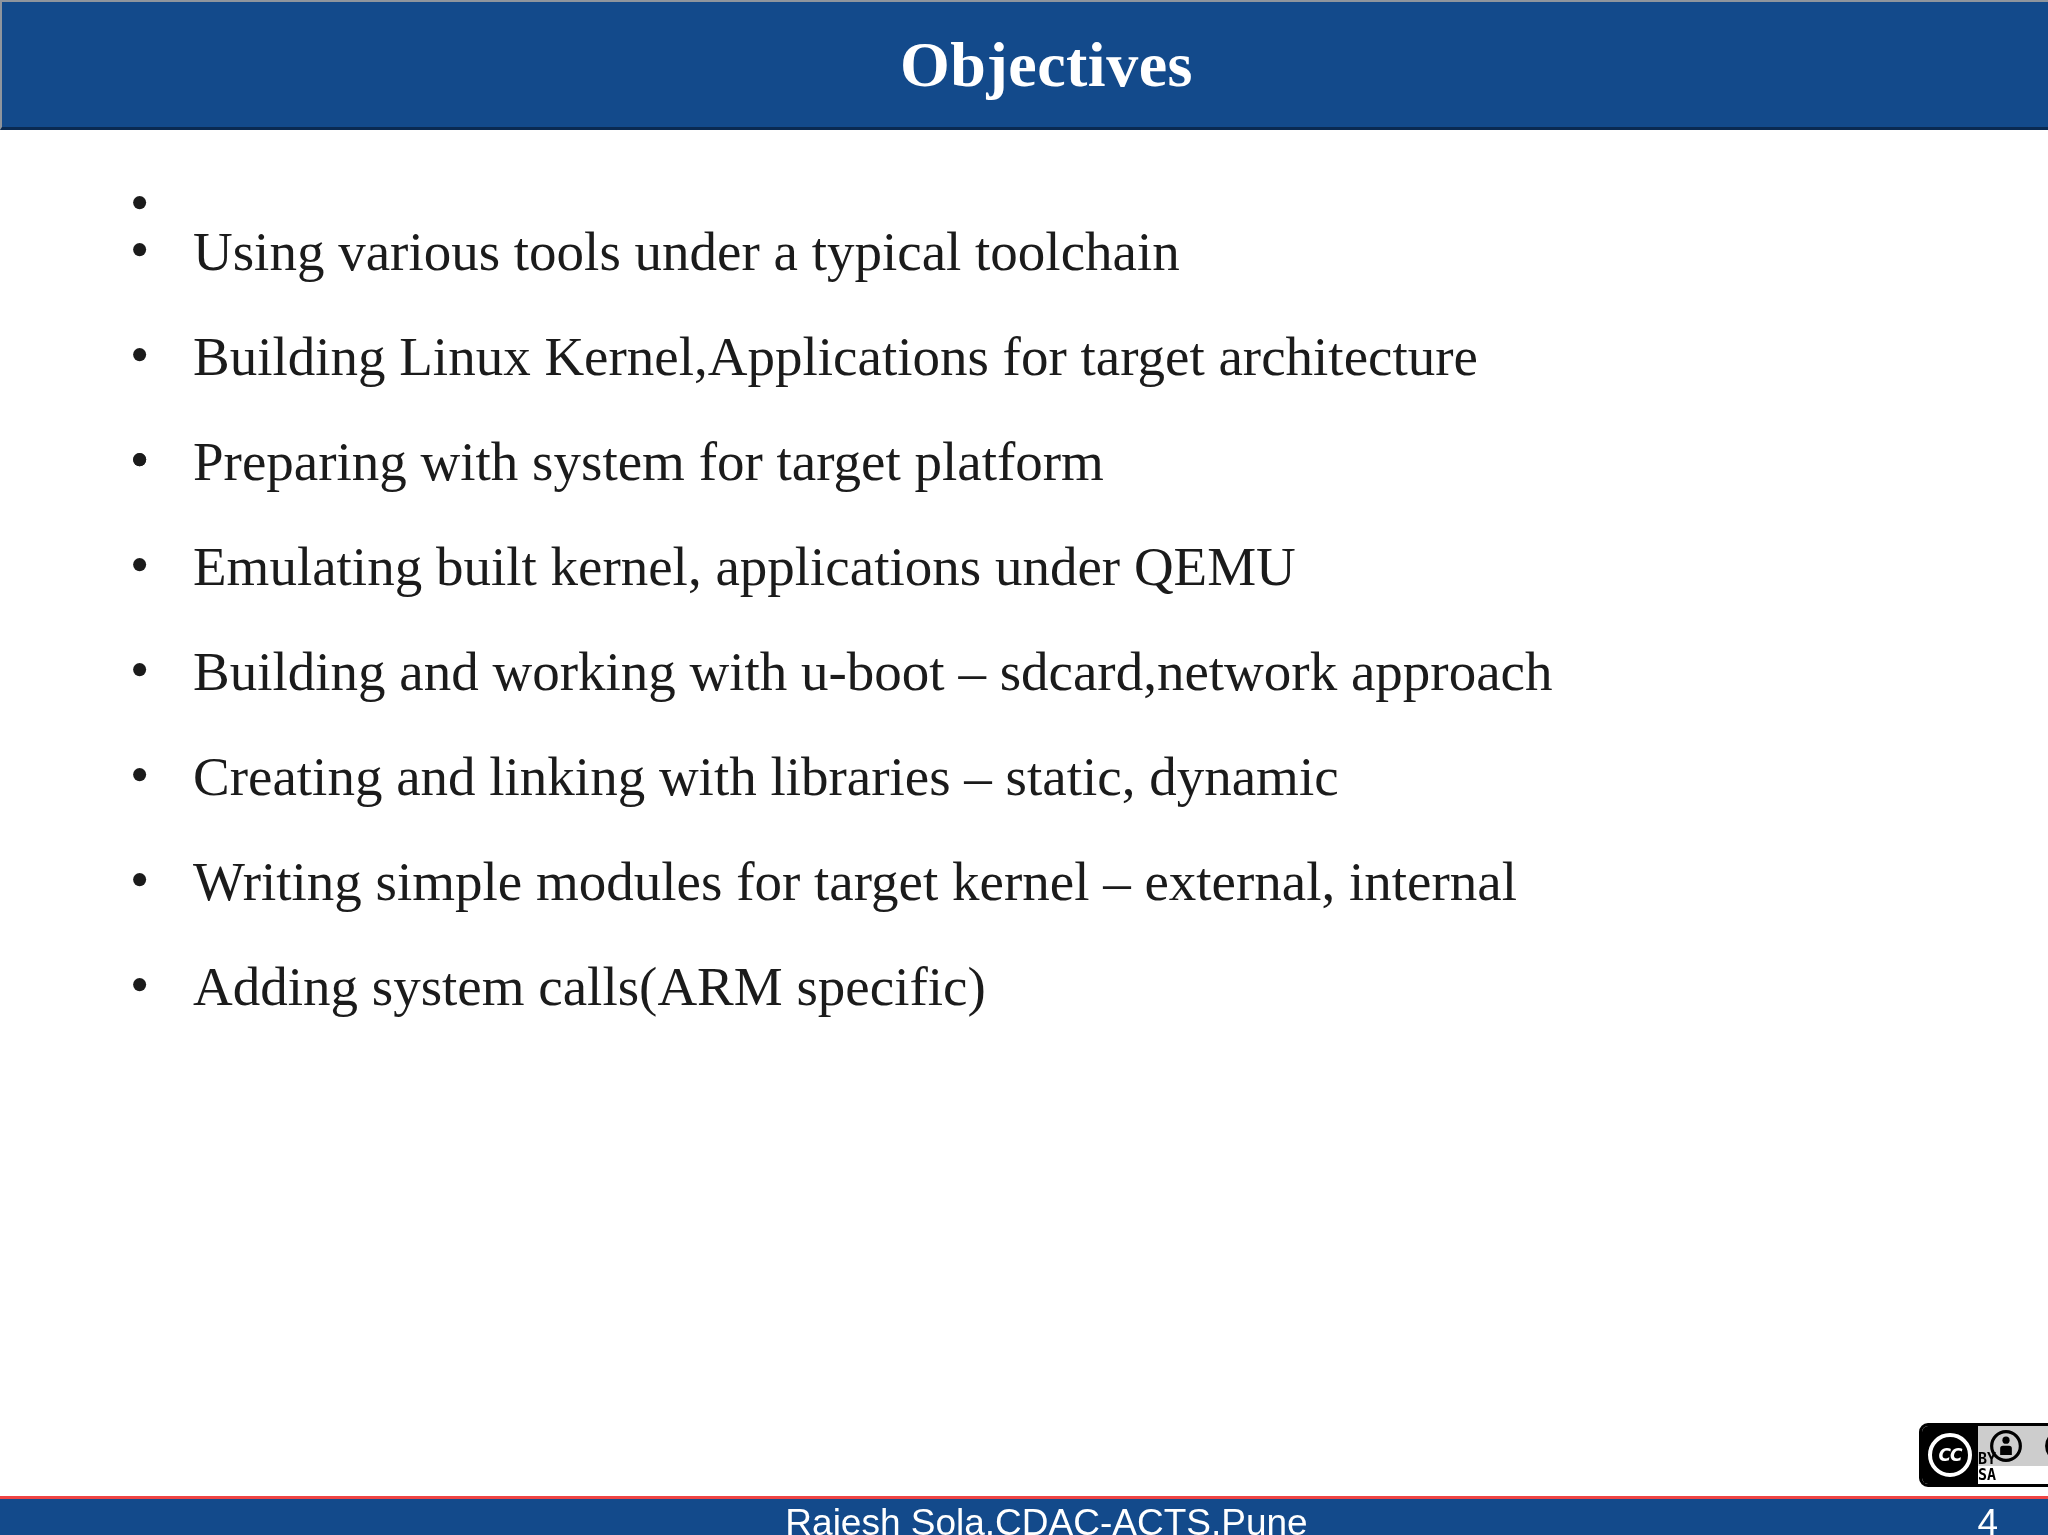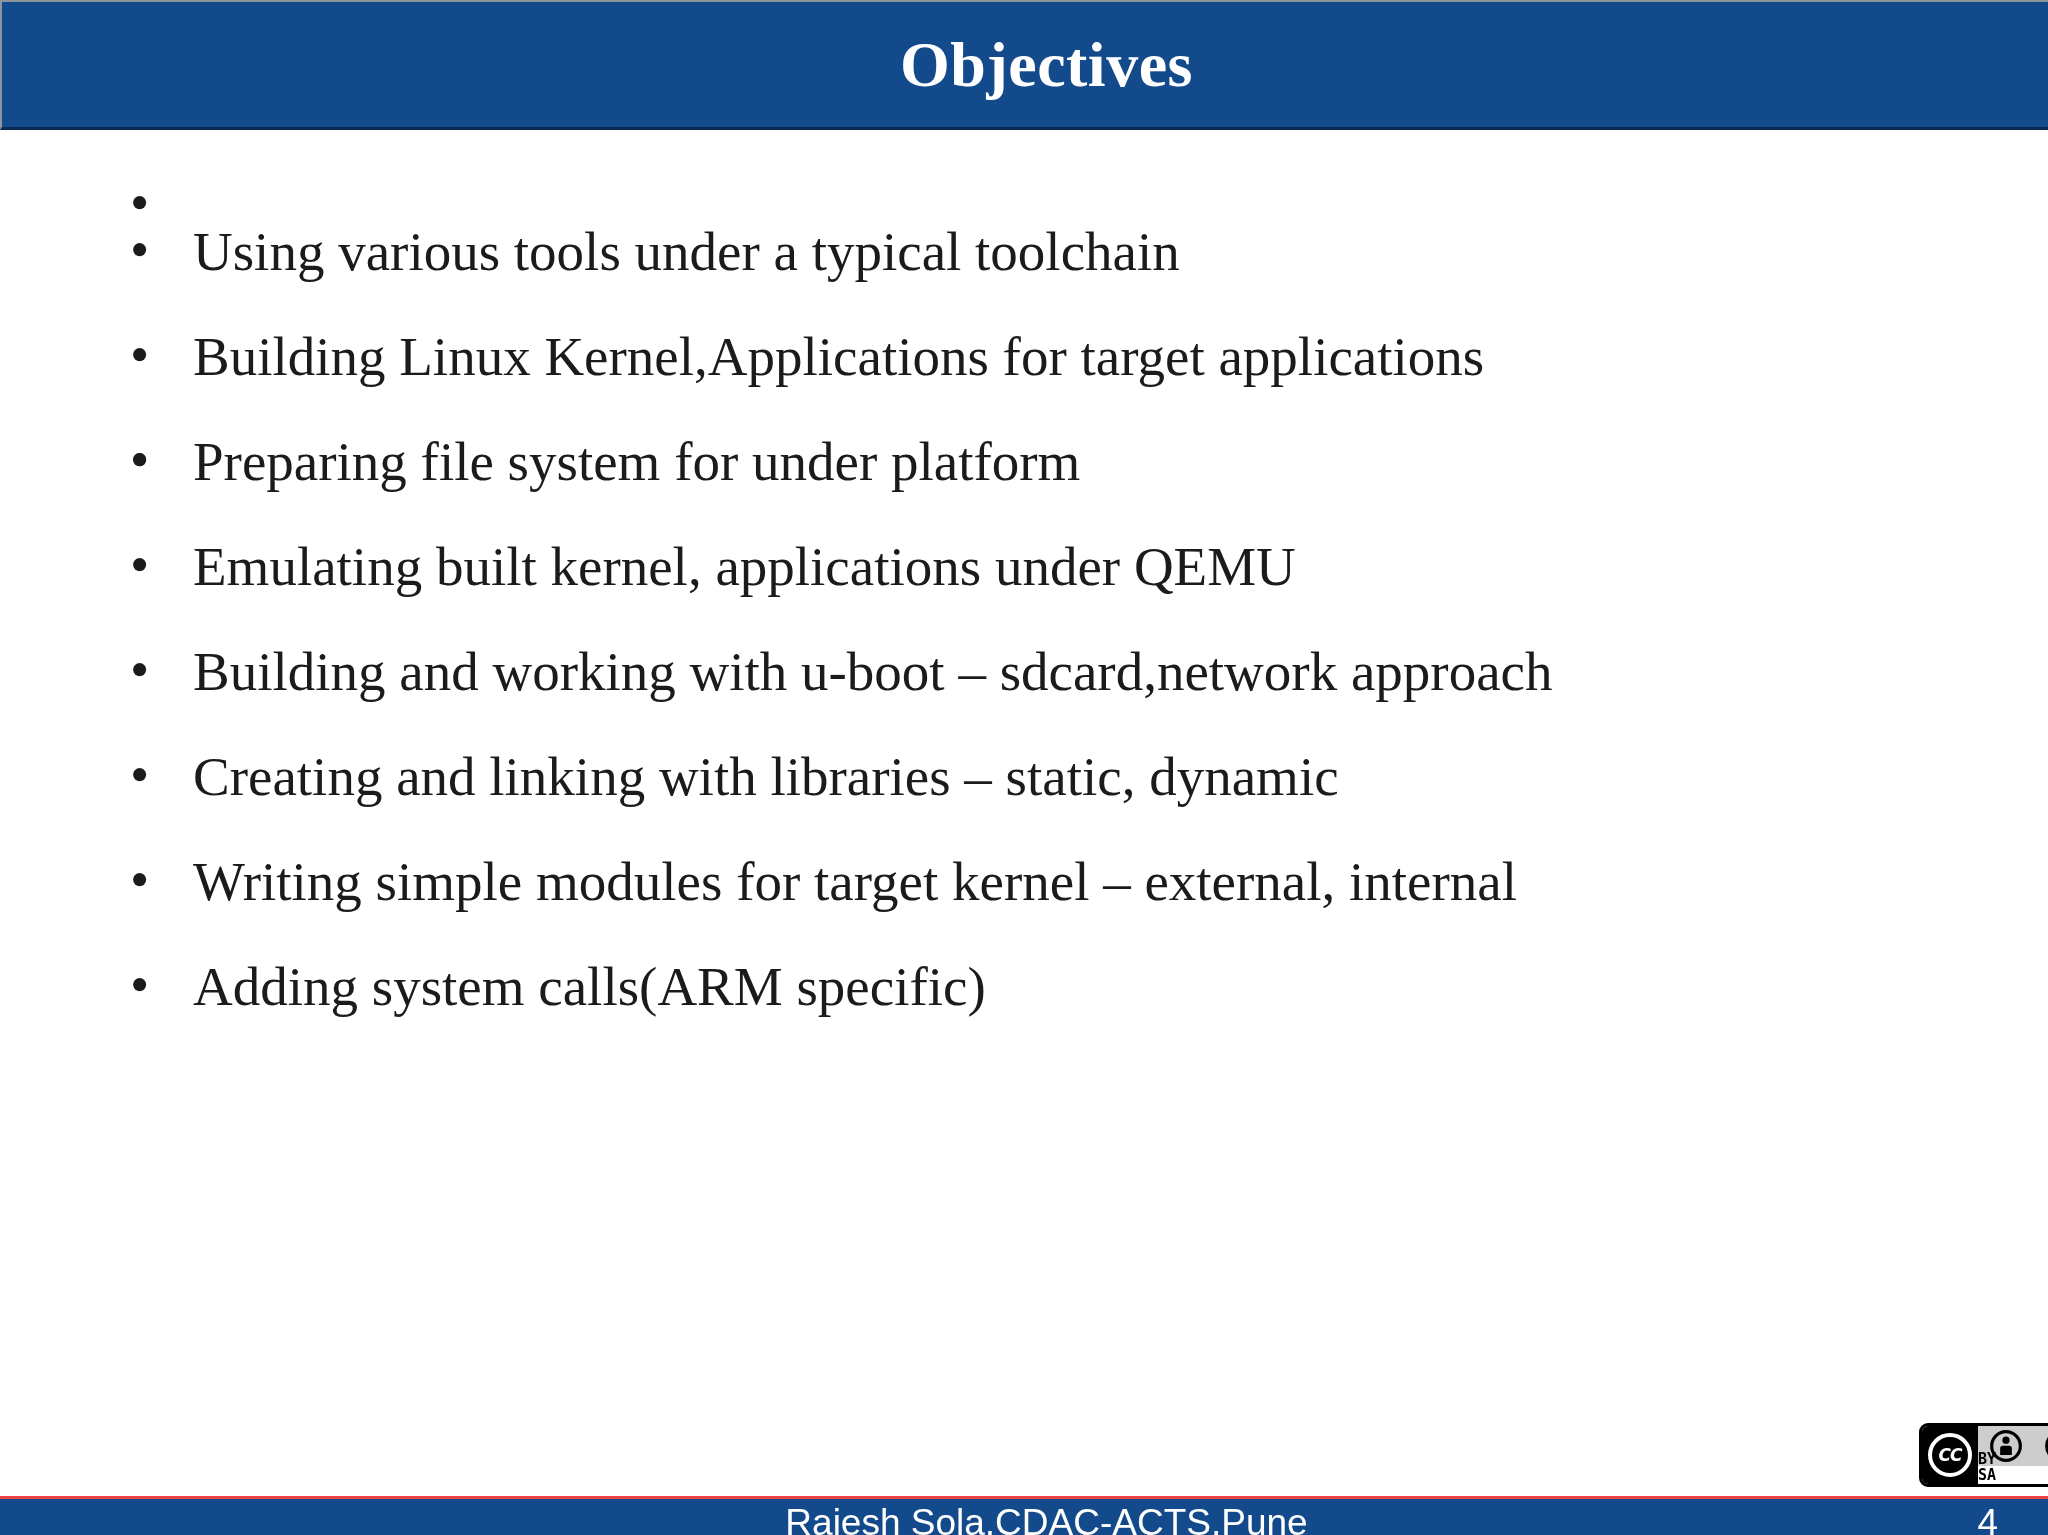--- a/index.html
+++ b/index.html
@@ -162,30 +162,30 @@
         <span class="bullet-dot">•</span>
       </li>
 
       <li>
         <span class="bullet-dot">•</span>
         <span>Using various tools under a typical toolchain</span>
       </li>
 
       <li>
         <span class="bullet-dot">•</span>
-        <span>Building Linux Kernel,Applications for target applications</span>
-      </li>
-
-      <li>
-        <span class="bullet-dot">•</span>
-      </li>
-
-      <li>
-        <span class="bullet-dot">•</span>
-        <span>Preparing file system for under platform</span>
+        <span>Building Linux Kernel,Applications for target architecture</span>
+      </li>
+
+      <li>
+        <span class="bullet-dot">•</span>
+      </li>
+
+      <li>
+        <span class="bullet-dot">•</span>
+        <span>Preparing with system for target platform</span>
       </li>
 
       <li>
         <span class="bullet-dot">•</span>
         <span>Emulating built kernel, applications under QEMU</span>
       </li>
 
       <li>
         <span class="bullet-dot">•</span>
         <span>Building and working with u-boot – sdcard,network approach</span>

